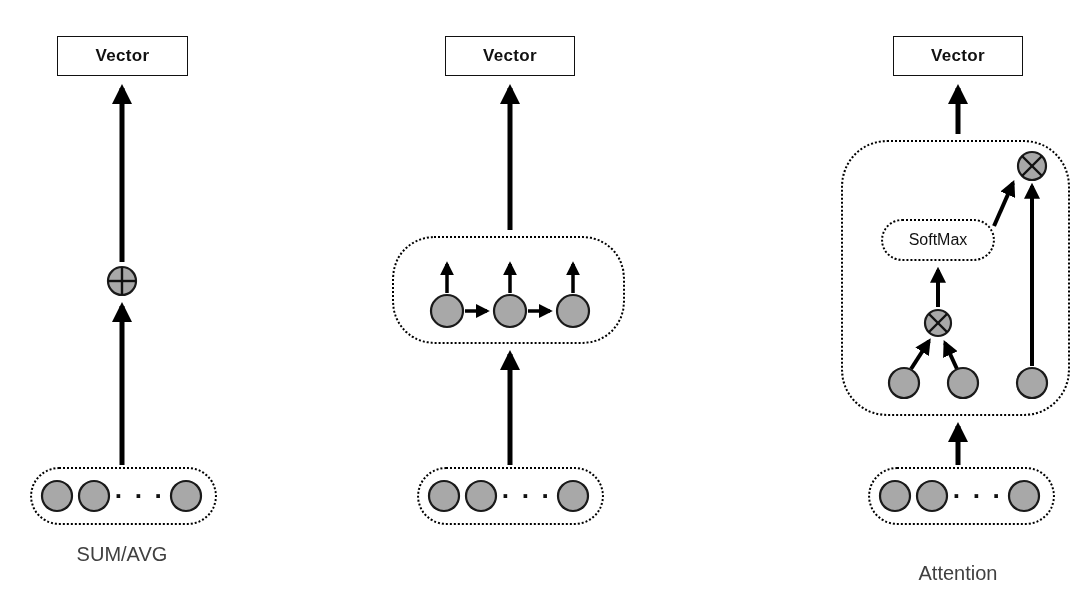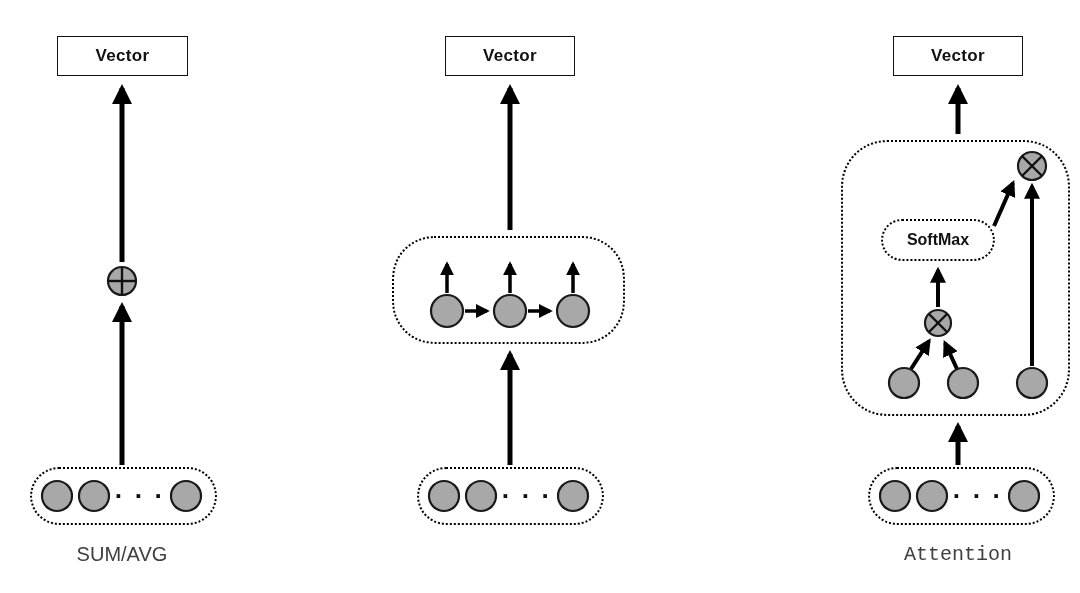--- a/index.html
+++ b/index.html
@@ -48,26 +48,26 @@
     <span>Vector</span>
   </div>
   <div class="dotted" style="left:392px; top:236px; width:233px; height:108px; border-radius:42px;"></div>
   <div class="dotted pill" style="left:417px; top:467px; width:187px; height:58px;"></div>
   <div class="ellipsis" style="left:499px; top:480px;">· · ·</div>
 
   <div class="vector-box" style="left:893px; top:36px; width:130px;">
     <span>Vector</span>
   </div>
   <div class="dotted" style="left:841px; top:140px; width:229px; height:276px; border-radius:46px;"></div>
-  <div class="softmax-box" style="left:881px; top:219px; width:114px; height:42px;font-weight:bold;">
+  <div class="softmax-box" style="left:881px; top:219px; width:114px; height:42px;">
     <span>SoftMax</span>
   </div>
   <div class="dotted pill" style="left:868px; top:467px; width:187px; height:58px;"></div>
   <div class="ellipsis" style="left:950px; top:480px;">· · ·</div>
-  <div class="caption" style="left:868px; top:543px;font-family:Liberation Mono, monospace;">Attention</div>
+  <div class="caption" style="left:868px; top:562px;">Attention</div>
 
   <svg class="wires" width="1080" height="593" viewBox="0 0 1080 593">
     <defs>
       <marker id="ah" viewBox="0 0 10 10" refX="8" refY="5" markerWidth="4" markerHeight="4" orient="auto-start-reverse">
         <path d="M 0 0 L 10 5 L 0 10 z" fill="#000"></path>
       </marker>
     </defs>
 
     <line class="wire thick" x1="122" y1="262" x2="122" y2="88" marker-end="url(#ah)"></line>
     <line class="wire thick" x1="122" y1="465" x2="122" y2="306" marker-end="url(#ah)"></line>

